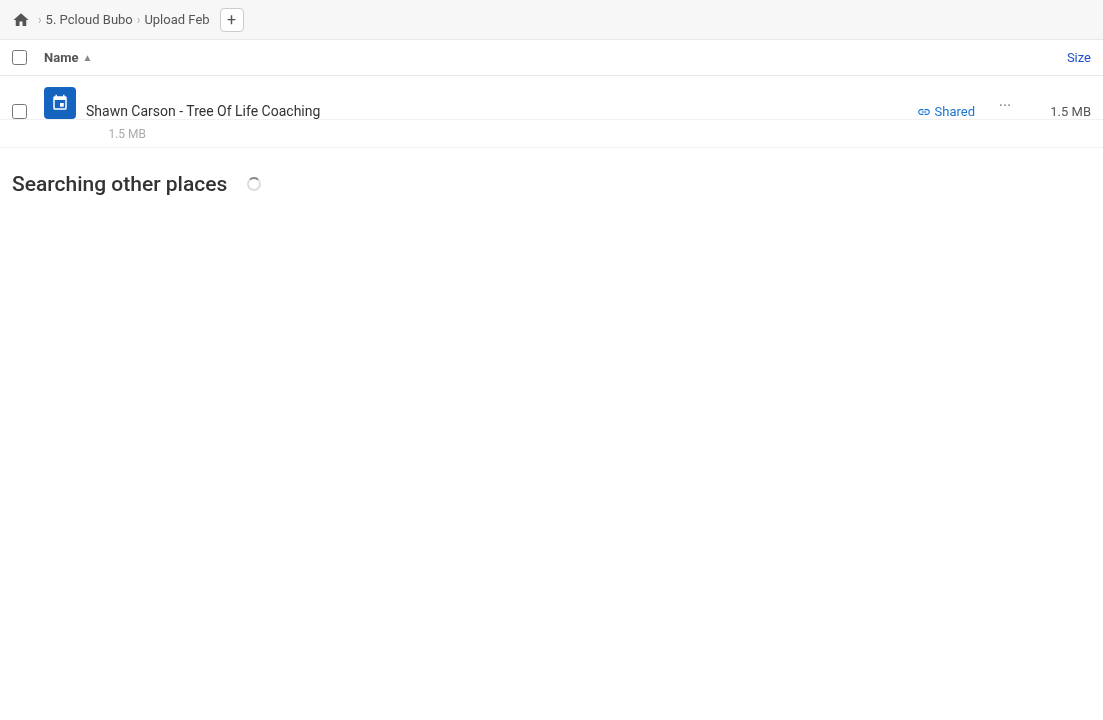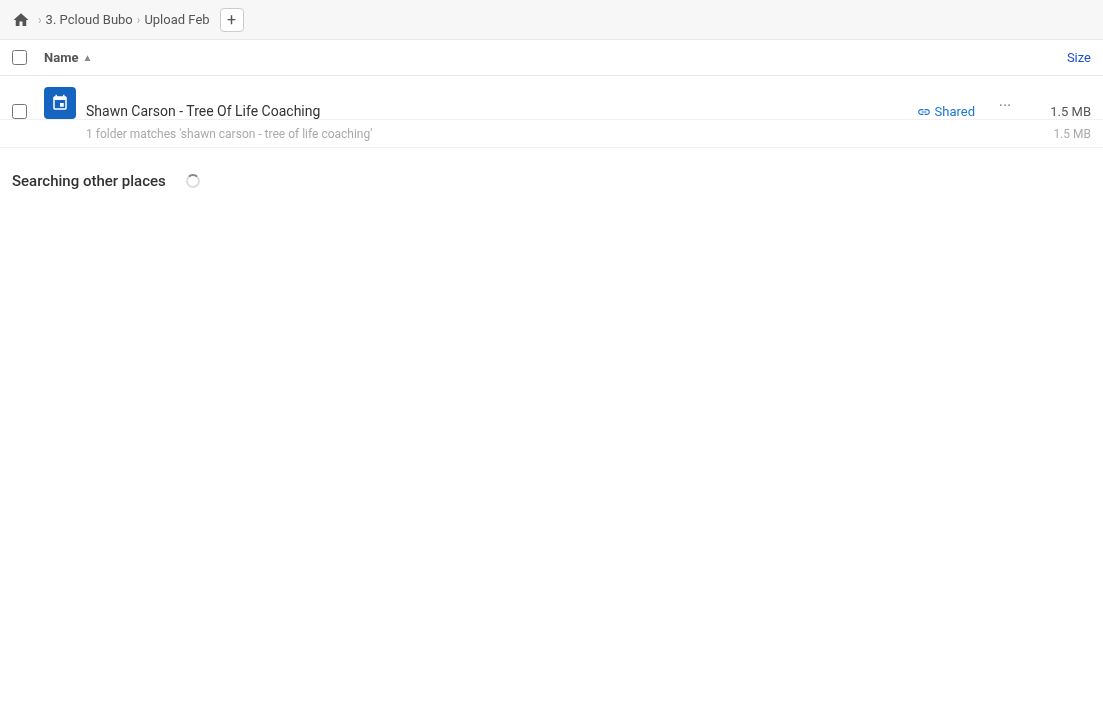--- a/index.html
+++ b/index.html
@@ -213,21 +213,21 @@
 
     
     .searching-section {
       padding: 24px 12px 12px 12px;
     }
 
     .searching-title {
       display: flex;
       align-items: center;
       gap: 20px;
-      font-size: 15px;
+      font-size: 21px;
       font-weight: 500;
       color: #333;
     }
 
     .searching-spinner {
       width: 14px;
       height: 14px;
       border: 2px solid #ddd;
       border-top-color: #888;
       border-radius: 50%;
@@ -248,21 +248,21 @@
 </head>
 <body>
 
 <div class="breadcrumb-bar">
   <div class="breadcrumb-home">
     <svg viewBox="0 0 24 24" xmlns="http://www.w3.org/2000/svg">
       <path d="M10 20v-6h4v6h5v-8h3L12 3 2 12h3v8z"></path>
     </svg>
   </div>
   <span class="breadcrumb-chevron">›</span>
-  <span class="breadcrumb-item">3. Pcloud Bubo</span>
+  <span class="breadcrumb-item">5. Pcloud Bubo</span>
   <span class="breadcrumb-chevron">›</span>
   <span class="breadcrumb-item">Upload Feb</span>
   <div class="breadcrumb-add">+</div>
 </div>
 
 <div class="column-header">
   <div class="col-checkbox">
     <input type="checkbox" style="">
   </div>
   <div class="col-name">
@@ -286,21 +286,20 @@
     <svg viewBox="0 0 24 24" xmlns="http://www.w3.org/2000/svg">
       <path d="M3.9 12c0-1.71 1.39-3.1 3.1-3.1h4V7H7c-2.76 0-5 2.24-5 5s2.24 5 5 5h4v-1.9H7c-1.71 0-3.1-1.39-3.1-3.1zM8 13h8v-2H8v2zm9-6h-4v1.9h4c1.71 0 3.1 1.39 3.1 3.1s-1.39 3.1-3.1 3.1h-4V17h4c2.76 0 5-2.24 5-5s-2.24-5-5-5z"></path>
     </svg>
     <span>Shared</span>
   </div>
   <div class="file-more">···</div>
   <div class="file-size">1.5 MB</div>
 </div>
 
 <div class="match-info-row">
-  <span class="match-info-text">1 folder matches 'shawn carson - tree of life coaching'</span>
   <span class="match-info-size">1.5 MB</span>
 </div>
 
 <div class="searching-section">
   <div class="searching-title">
     <span>Searching other places</span>
     <div class="searching-spinner"></div>
   </div>
 </div>
 

